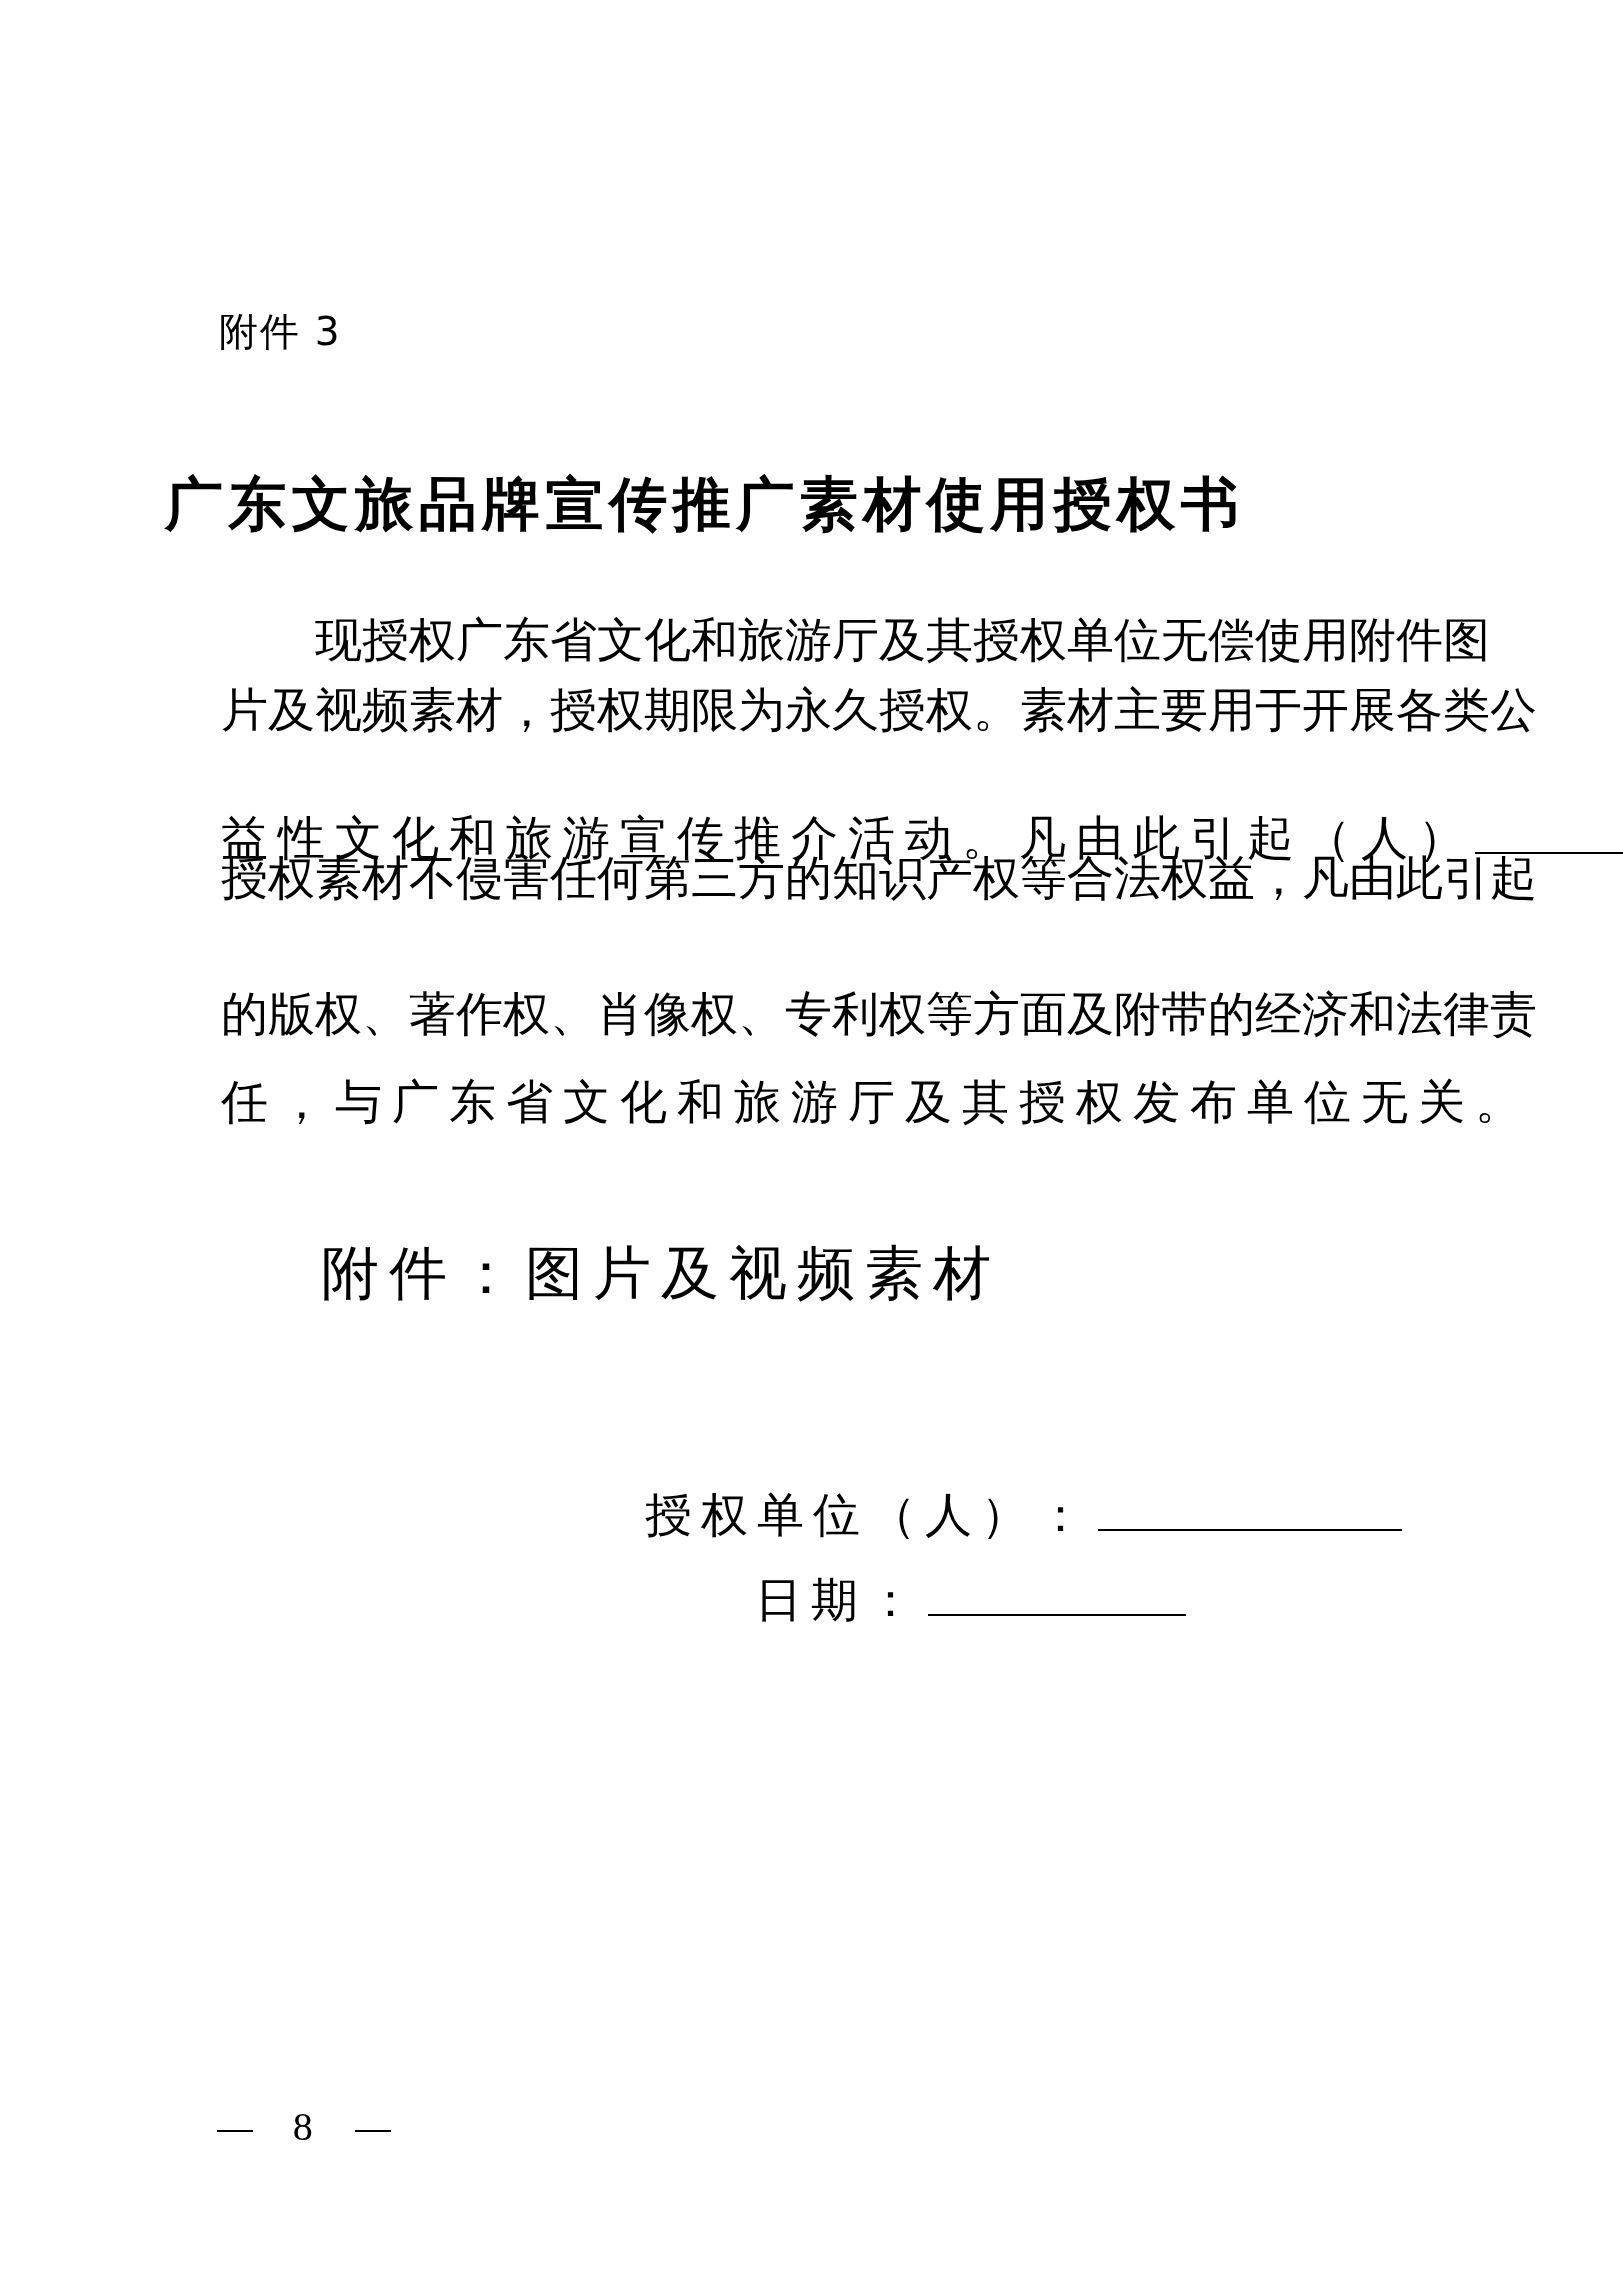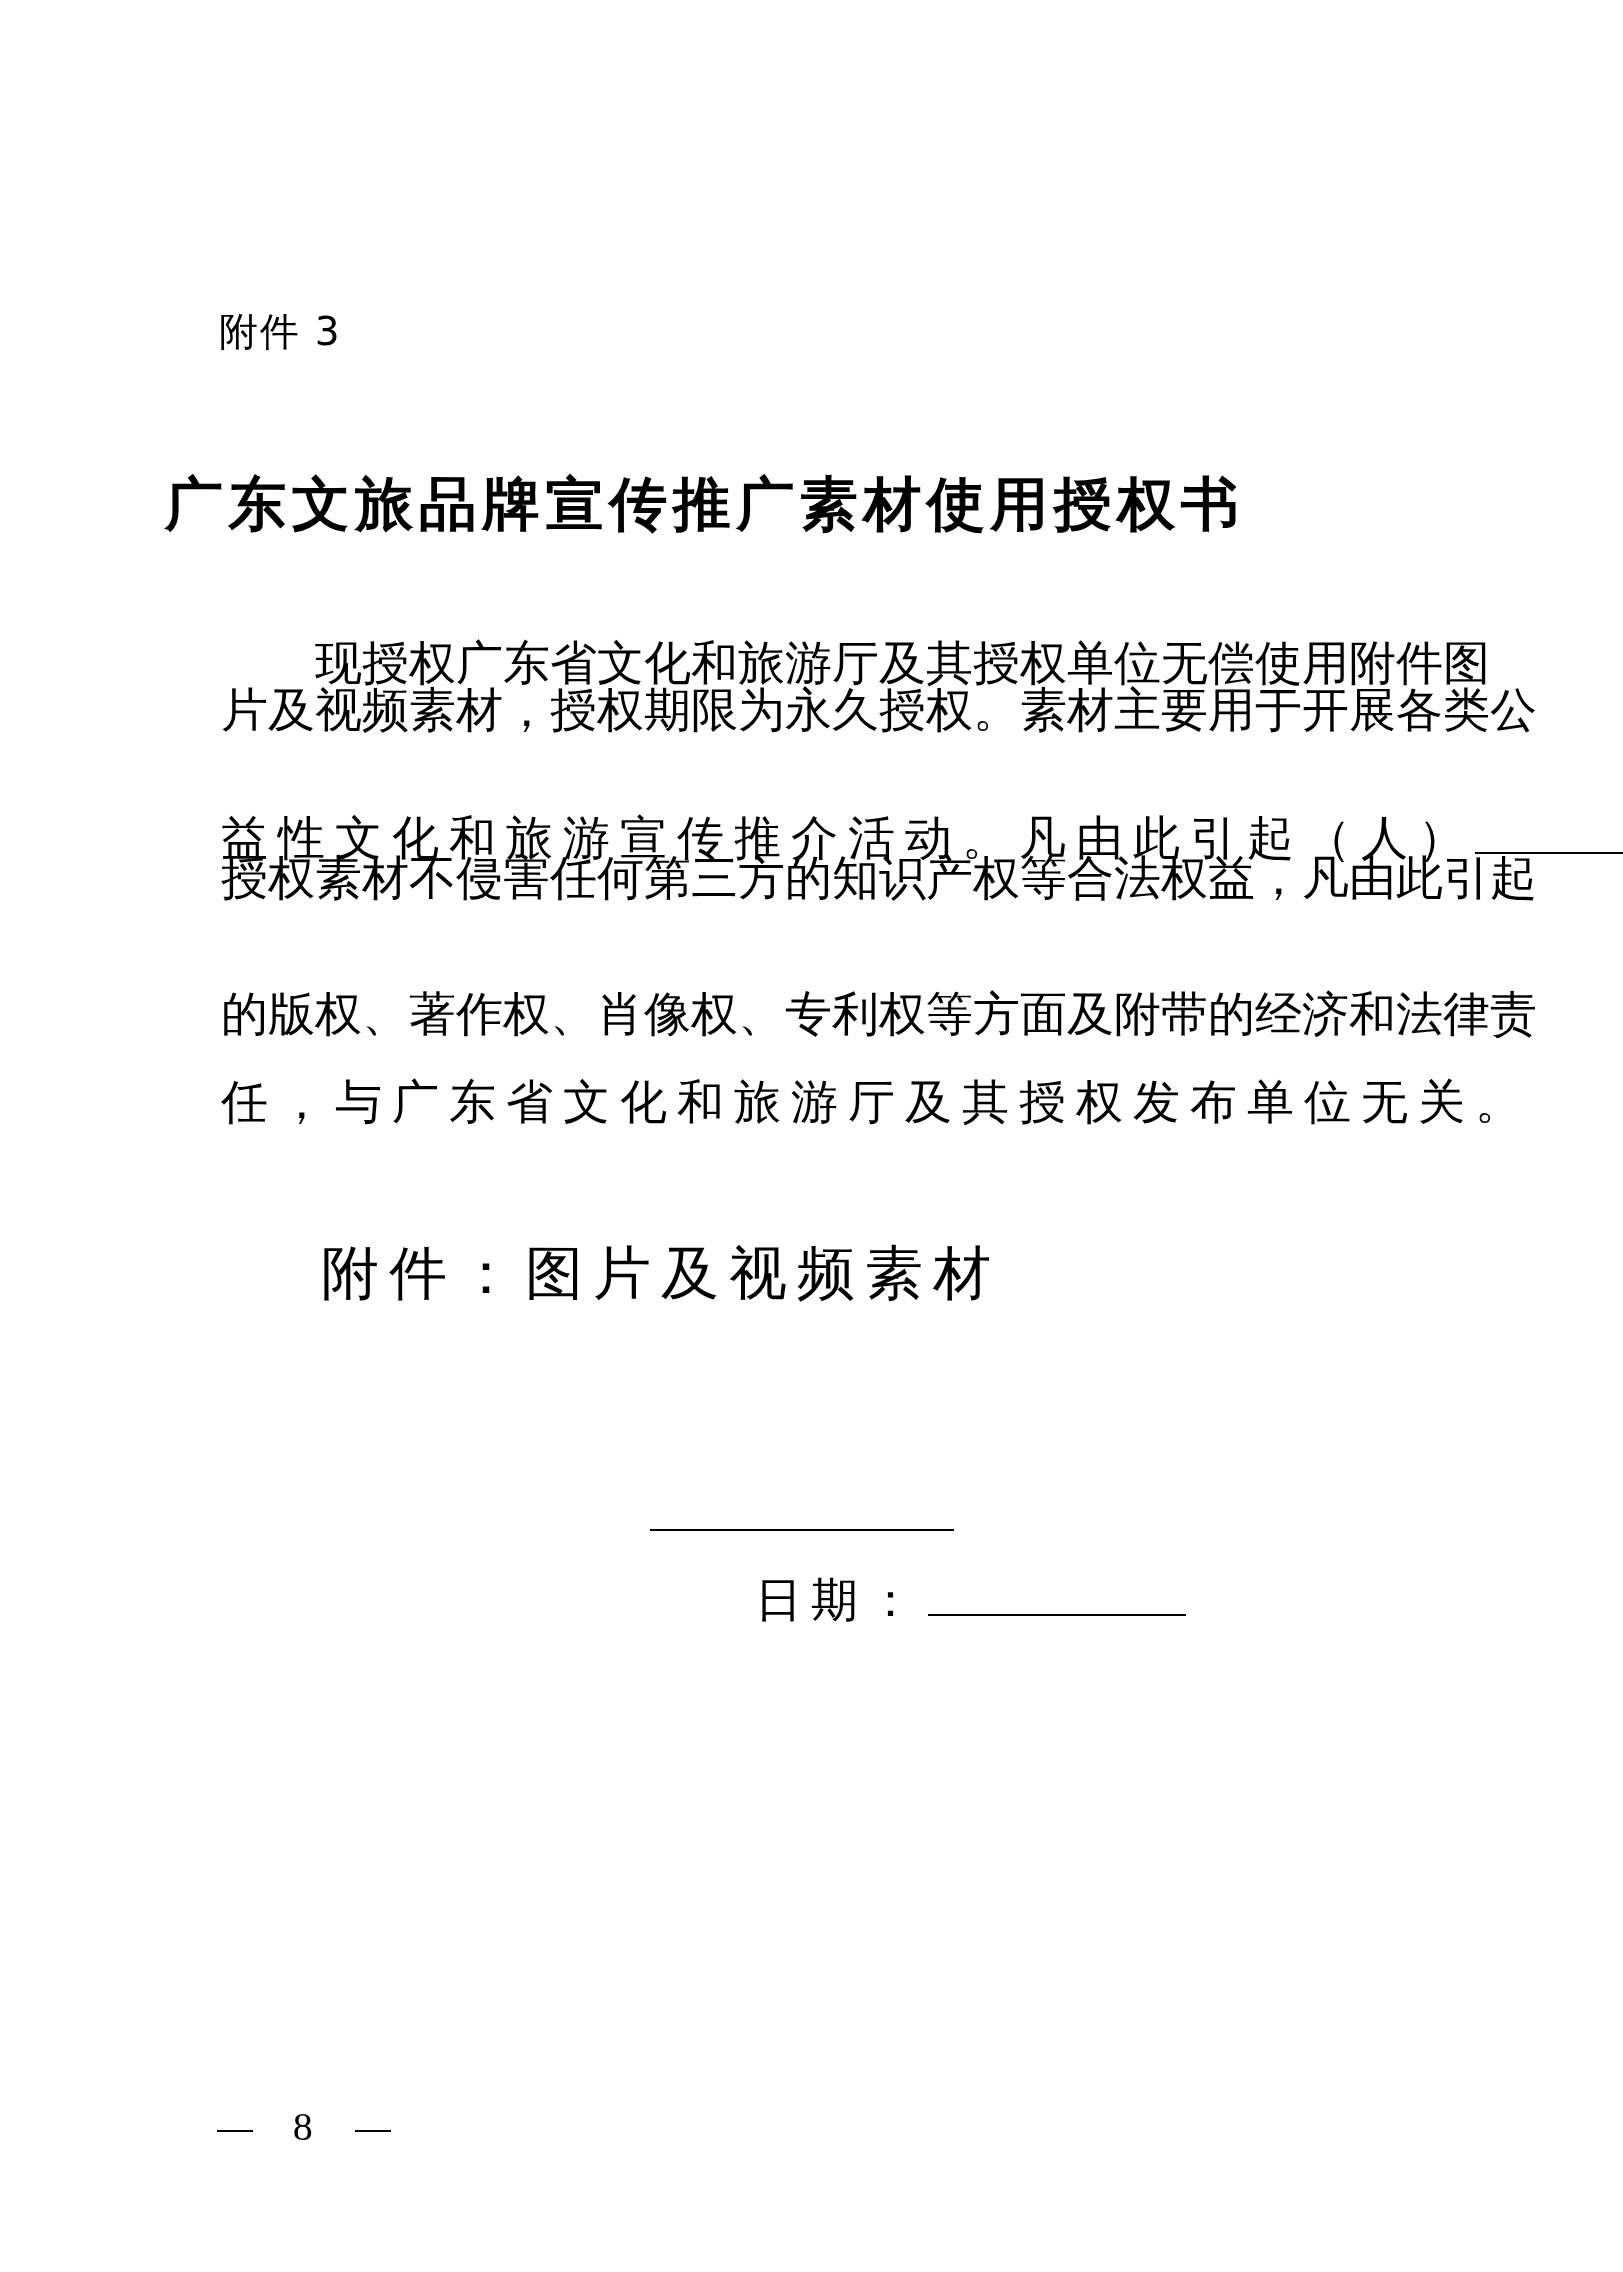--- a/index.html
+++ b/index.html
@@ -21,34 +21,34 @@
   .dash { display: inline-block; width: 36px; height: 2.3px; background: #000; vertical-align: middle; }
 </style>
 </head>
 <body>
 
 <div class="abs attach-label">附件 3</div>
 
 <div class="abs title">广东文旅品牌宣传推广素材使用授权书</div>
 
 <div>
-  <div class="abs body-line" style="top:633px;">　　现授权广东省文化和旅游厅及其授权单位无偿使用附件图</div>
+  <div class="abs body-line" style="top:611px;font-family:Liberation Serif, serif;">　　现授权广东省文化和旅游厅及其授权单位无偿使用附件图</div>
   <div class="abs body-line" style="top:680px;">片及视频素材，授权期限为永久授权。素材主要用于开展各类公</div>
   <div class="abs body-line" style="top:808px; text-align:left; text-align-last:left;">
     <span style="letter-spacing:10px;">益性文化和旅游宣传推介活动。凡由此引起（人）</span><span class="blank" style="width:211px; margin-left:0px;"></span>
   </div>
   <div class="abs body-line" style="top:848px;">授权素材不侵害任何第三方的知识产权等合法权益，凡由此引起</div>
   <div class="abs body-line" style="top:984px;">的版权、著作权、肖像权、专利权等方面及附带的经济和法律责</div>
   <div class="abs body-line" style="top:1072px; text-align:right; text-align-last:left; letter-spacing:10px;">任，与广东省文化和旅游厅及其授权发布单位无关。</div>
 </div>
 
 <div class="abs attach-note">附件：图片及视频素材</div>
 
 <div class="abs sign-row" style="left:645px; top:1485px;">
-  <span class="sign-line" style="width:304px;"></span>
+  <span>授权单位（人）：</span><span class="sign-line" style="width:304px;"></span>
 </div>
 
 <div class="abs sign-row" style="left:755px; top:1570px;">
   <span>日期：</span><span class="sign-line" style="width:258px;"></span>
 </div>
 
 <div class="abs page-num">
   <span class="dash"></span>
   <span style="display:inline-block; margin:0 27px 0 27px;">8</span>
   <span class="dash"></span>

